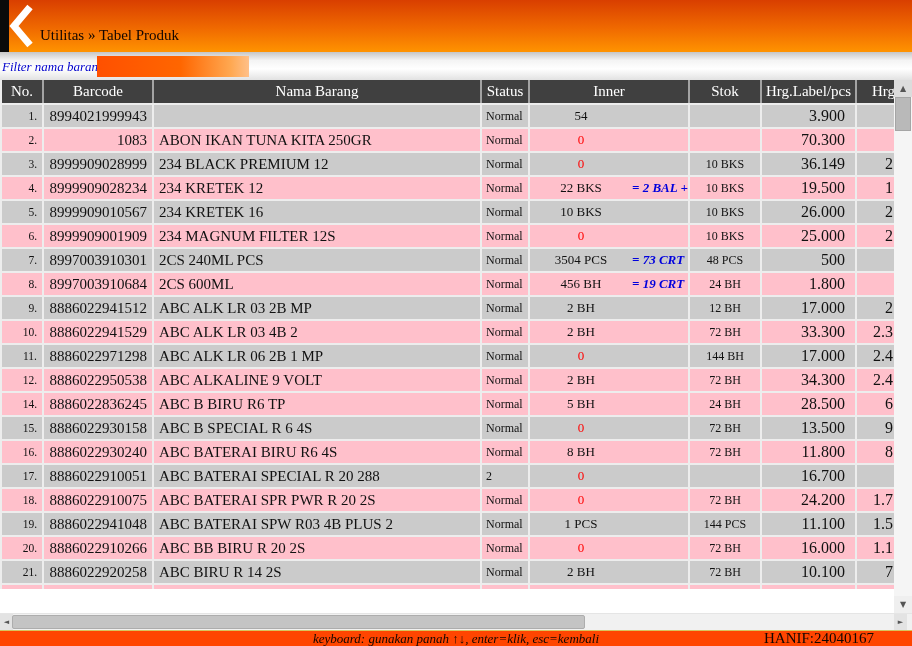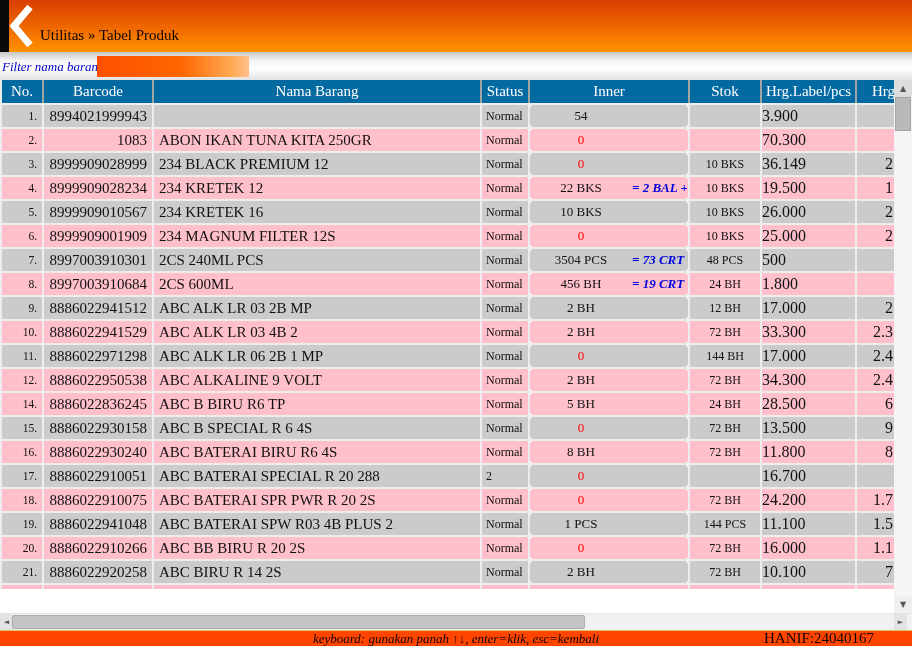--- a/index.html
+++ b/index.html
@@ -35,40 +35,40 @@
     border:none; outline:none;
     background:linear-gradient(90deg,#ff5000 0%,#ff6600 55%,#ffa851 88%,#ffc089 100%);
     color:#fff; font-family:"Liberation Serif",serif; font-size:14px; padding:0 4px;
   }
 
   
   .table-wrap { position:absolute; top:80px; left:0; width:894px; height:533px; overflow:hidden; }
   table { border-collapse:collapse; table-layout:fixed; width:894px; }
   th, td { overflow:hidden; white-space:nowrap; }
   thead th {
-    height:24px; background:#0369a1; color:#fff; font-weight:normal; font-size:15px;
+    height:24px; background:#404040; color:#fff; font-weight:normal; font-size:15px;
     border-right:2px solid #a3a3a3; border-bottom:2px solid #ededed; text-align:center;
   }
   thead th:first-child { border-left:2px solid #ededed; }
   thead th.h-hrg2 { text-align:left; padding-left:15px; border-right:none; }
   tbody tr { height:24px; }
   tbody td { border-right:2px solid #ededed; border-bottom:2px solid #ededed; color:#111; }
   tbody td:first-child { border-left:2px solid #ededed; }
   tr.row-gray td { background:#cbcbcb; }
   tr.row-pink td { background:#ffc0cb; }
   tr.sliver { height:5px; }
   tr.sliver td { border-bottom:none; }
 
   .c-no      { text-align:right; padding-right:5px; font-size:11.5px; }
   .c-barcode { text-align:right; padding-right:5px; font-size:15px;margin-top:8px; }
   .c-nama    { text-align:left;  padding-left:5px;  font-size:15px; }
   .c-status  { text-align:left;  padding-left:4px;  font-size:12px; }
-  .c-inner   { text-align:left;  font-size:13px;border-radius:7px; }
+  .c-inner   { text-align:left;  font-size:13px; }
   .c-stok    { text-align:center; font-size:12px; }
-  .c-hrg     { text-align:left; padding-right:10px; font-size:16px; }
+  .c-hrg     { text-align:right; padding-right:10px; font-size:16px; }
   .c-hrg2    { text-align:right; padding-right:1px; font-size:16px; }
 
   .inner-qty { display:inline-block; width:102px; text-align:center; color:#111; }
   .inner-qty.zero { color:#ff0000; }
   .inner-calc { color:#0000dd; font-style:italic; font-weight:bold; font-size:13px; }
 
   
   .vscroll { position:absolute; left:894px; top:80px; width:18px; height:533px; background:#f5f5f5; }
   .vscroll .btn-up, .vscroll .btn-down {
     position:absolute; left:0; width:18px; height:17px; background:#dcdcdc;

